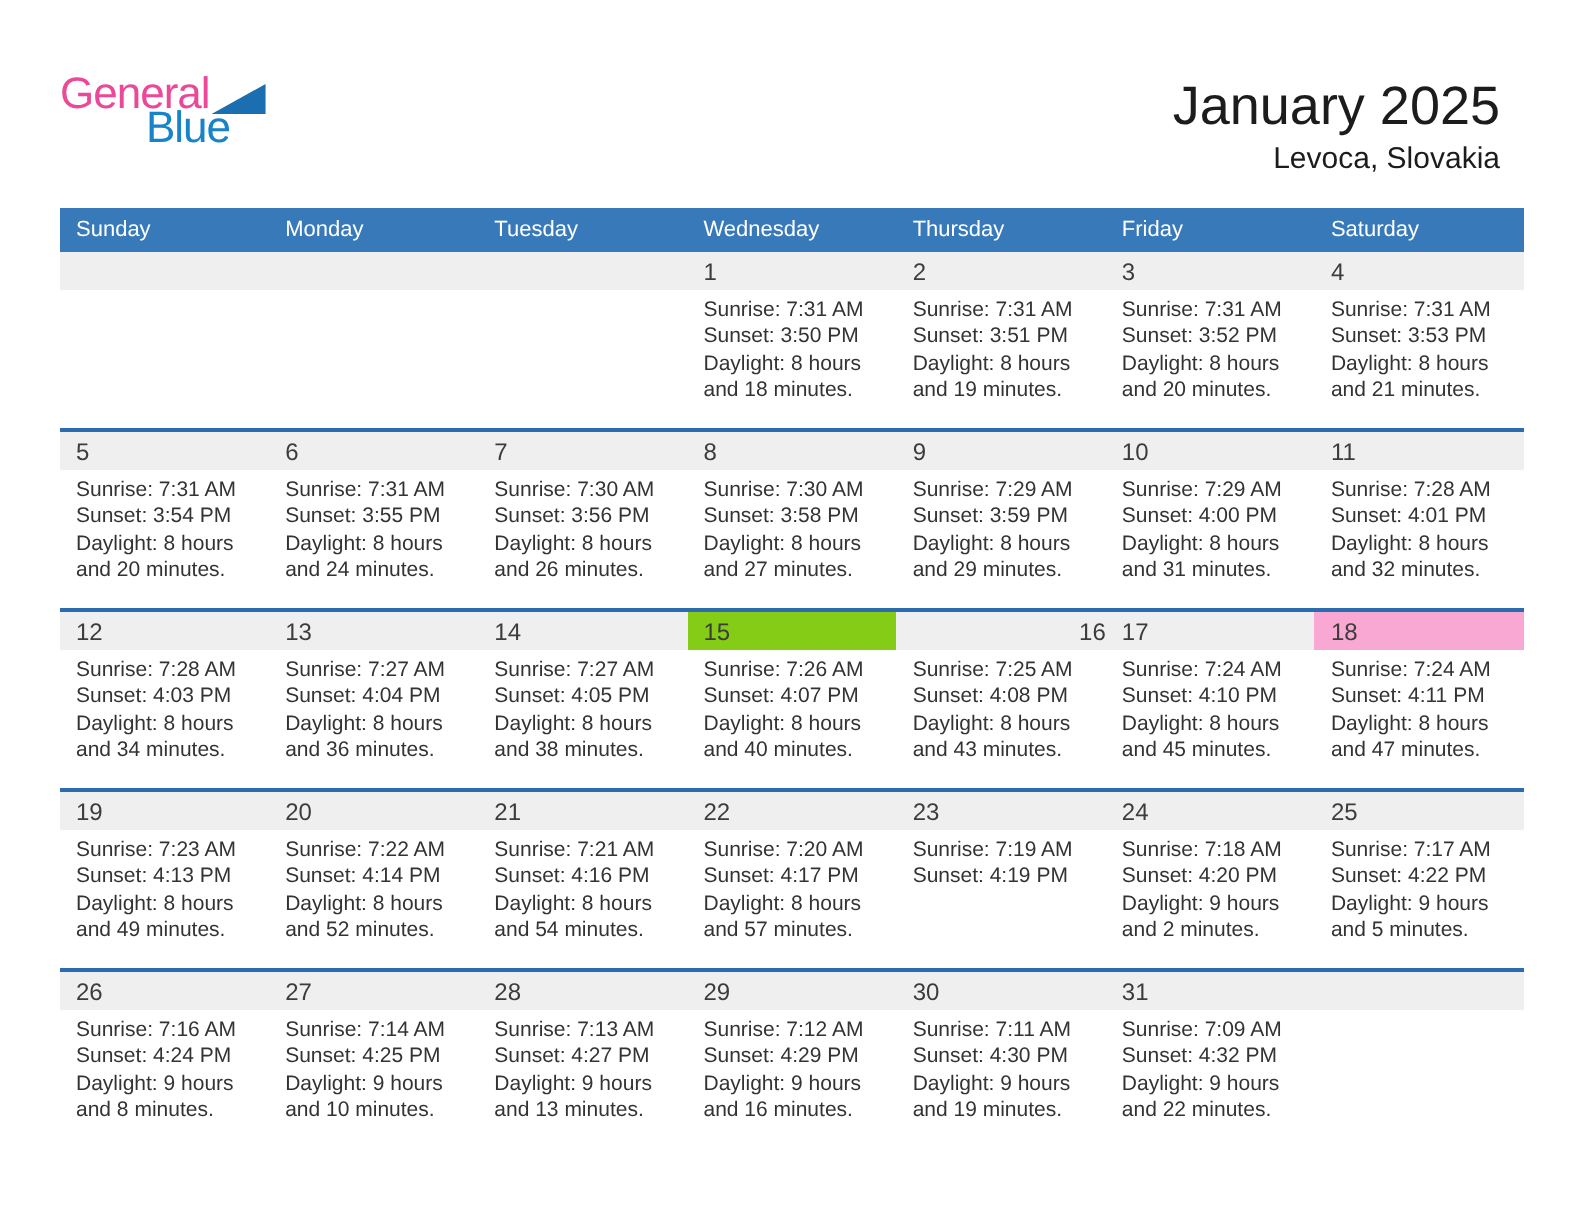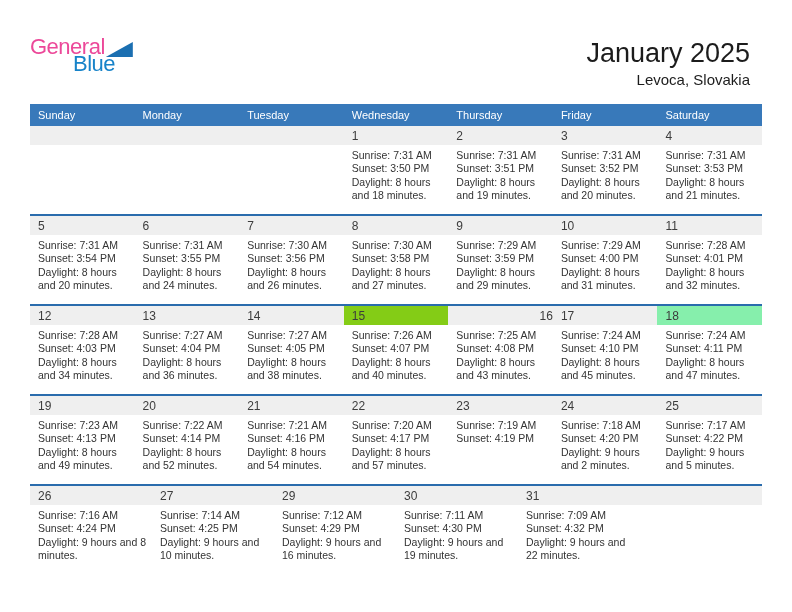--- a/index.html
+++ b/index.html
@@ -209,21 +209,21 @@
         </div>
         <div class="cell">
           <div class="num" style="background: rgb(239, 239, 239);">17</div>
           <div class="det">
             <div>Sunrise: 7:24 AM</div>
             <div>Sunset: 4:10 PM</div>
             <div>Daylight: 8 hours and 45 minutes.</div>
           </div>
         </div>
         <div class="cell">
-          <div class="num" style="background: #86efac;">18</div>
+          <div class="num" style="background: #f9a8d4;">18</div>
           <div class="det">
             <div>Sunrise: 7:24 AM</div>
             <div>Sunset: 4:11 PM</div>
             <div>Daylight: 8 hours and 47 minutes.</div>
           </div>
         </div>
       </div>
       <div class="week sep" style="border-top-color: rgb(42, 108, 173);">
         <div class="cell">
           <div class="num" style="background: rgb(239, 239, 239);">19</div>
@@ -289,20 +289,28 @@
             <div>Sunset: 4:24 PM</div>
             <div>Daylight: 9 hours and 8 minutes.</div>
           </div>
         </div>
         <div class="cell">
           <div class="num" style="background: rgb(239, 239, 239);">27</div>
           <div class="det">
             <div>Sunrise: 7:14 AM</div>
             <div>Sunset: 4:25 PM</div>
             <div>Daylight: 9 hours and 10 minutes.</div>
+          </div>
+        </div>
+        <div class="cell">
+          <div class="num" style="background: rgb(239, 239, 239);">28</div>
+          <div class="det">
+            <div>Sunrise: 7:13 AM</div>
+            <div>Sunset: 4:27 PM</div>
+            <div>Daylight: 9 hours and 13 minutes.</div>
           </div>
         </div>
         <div class="cell">
           <div class="num" style="background: rgb(239, 239, 239);">29</div>
           <div class="det">
             <div>Sunrise: 7:12 AM</div>
             <div>Sunset: 4:29 PM</div>
             <div>Daylight: 9 hours and 16 minutes.</div>
           </div>
         </div>

